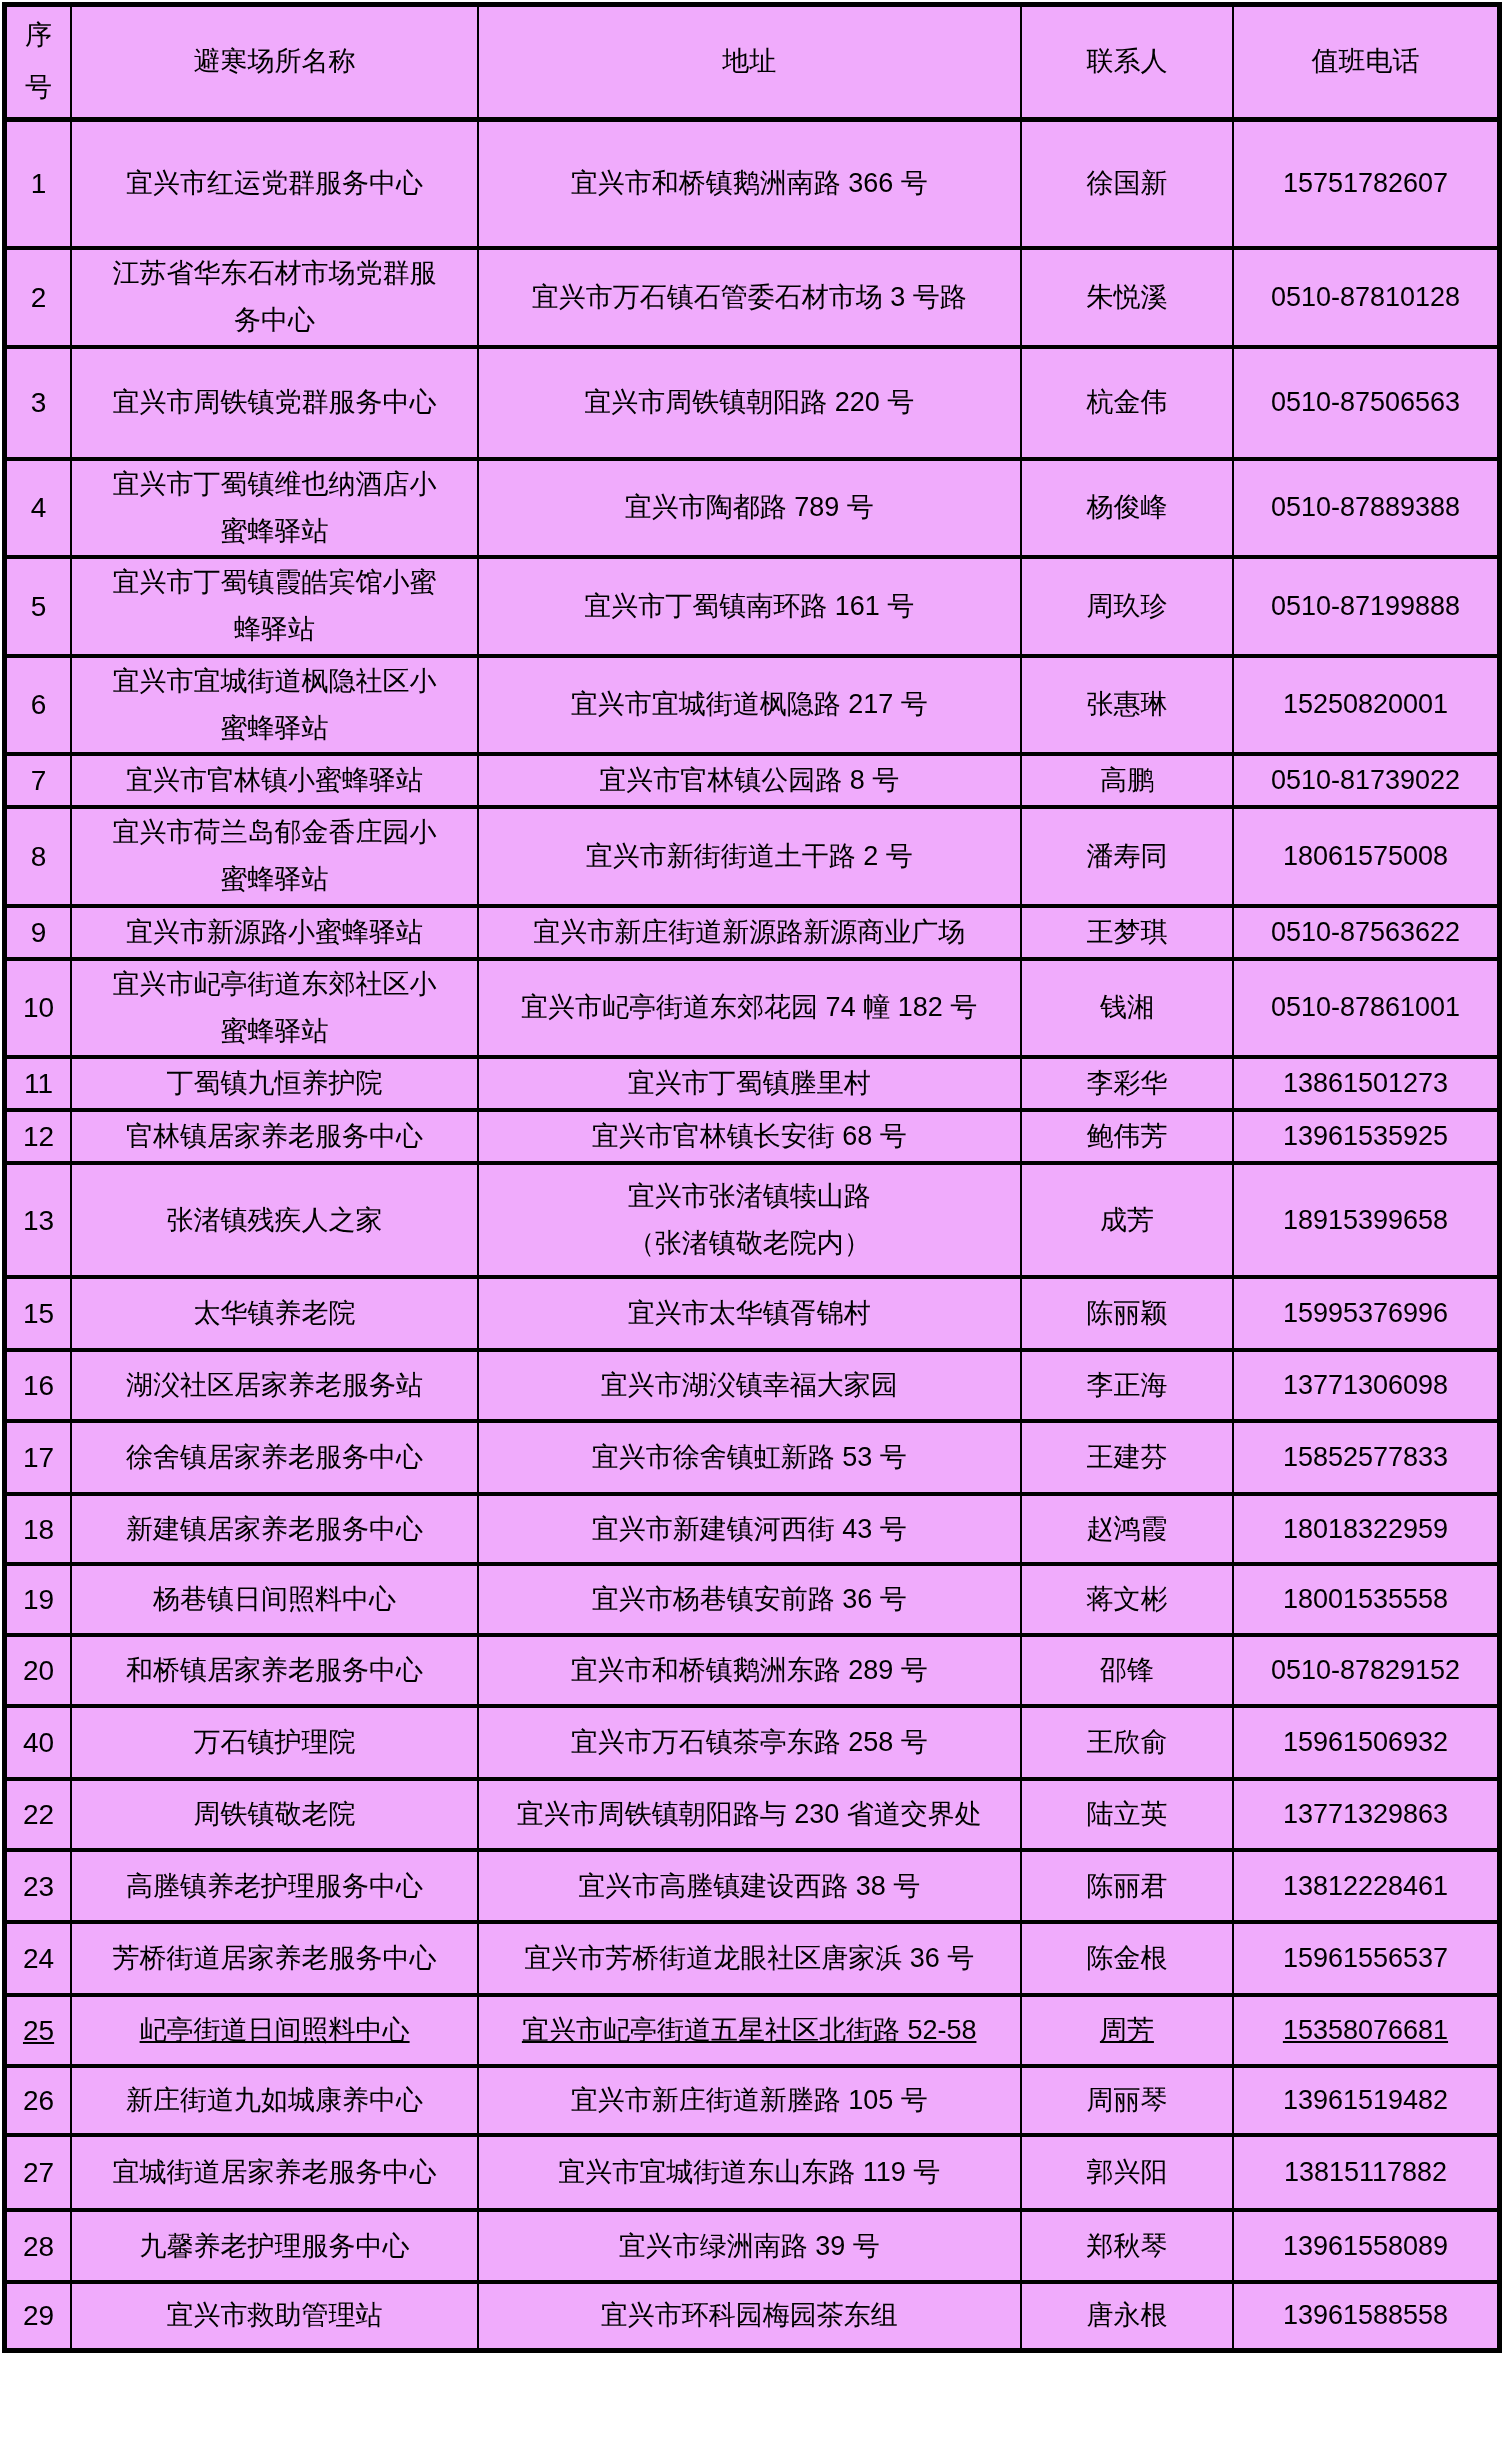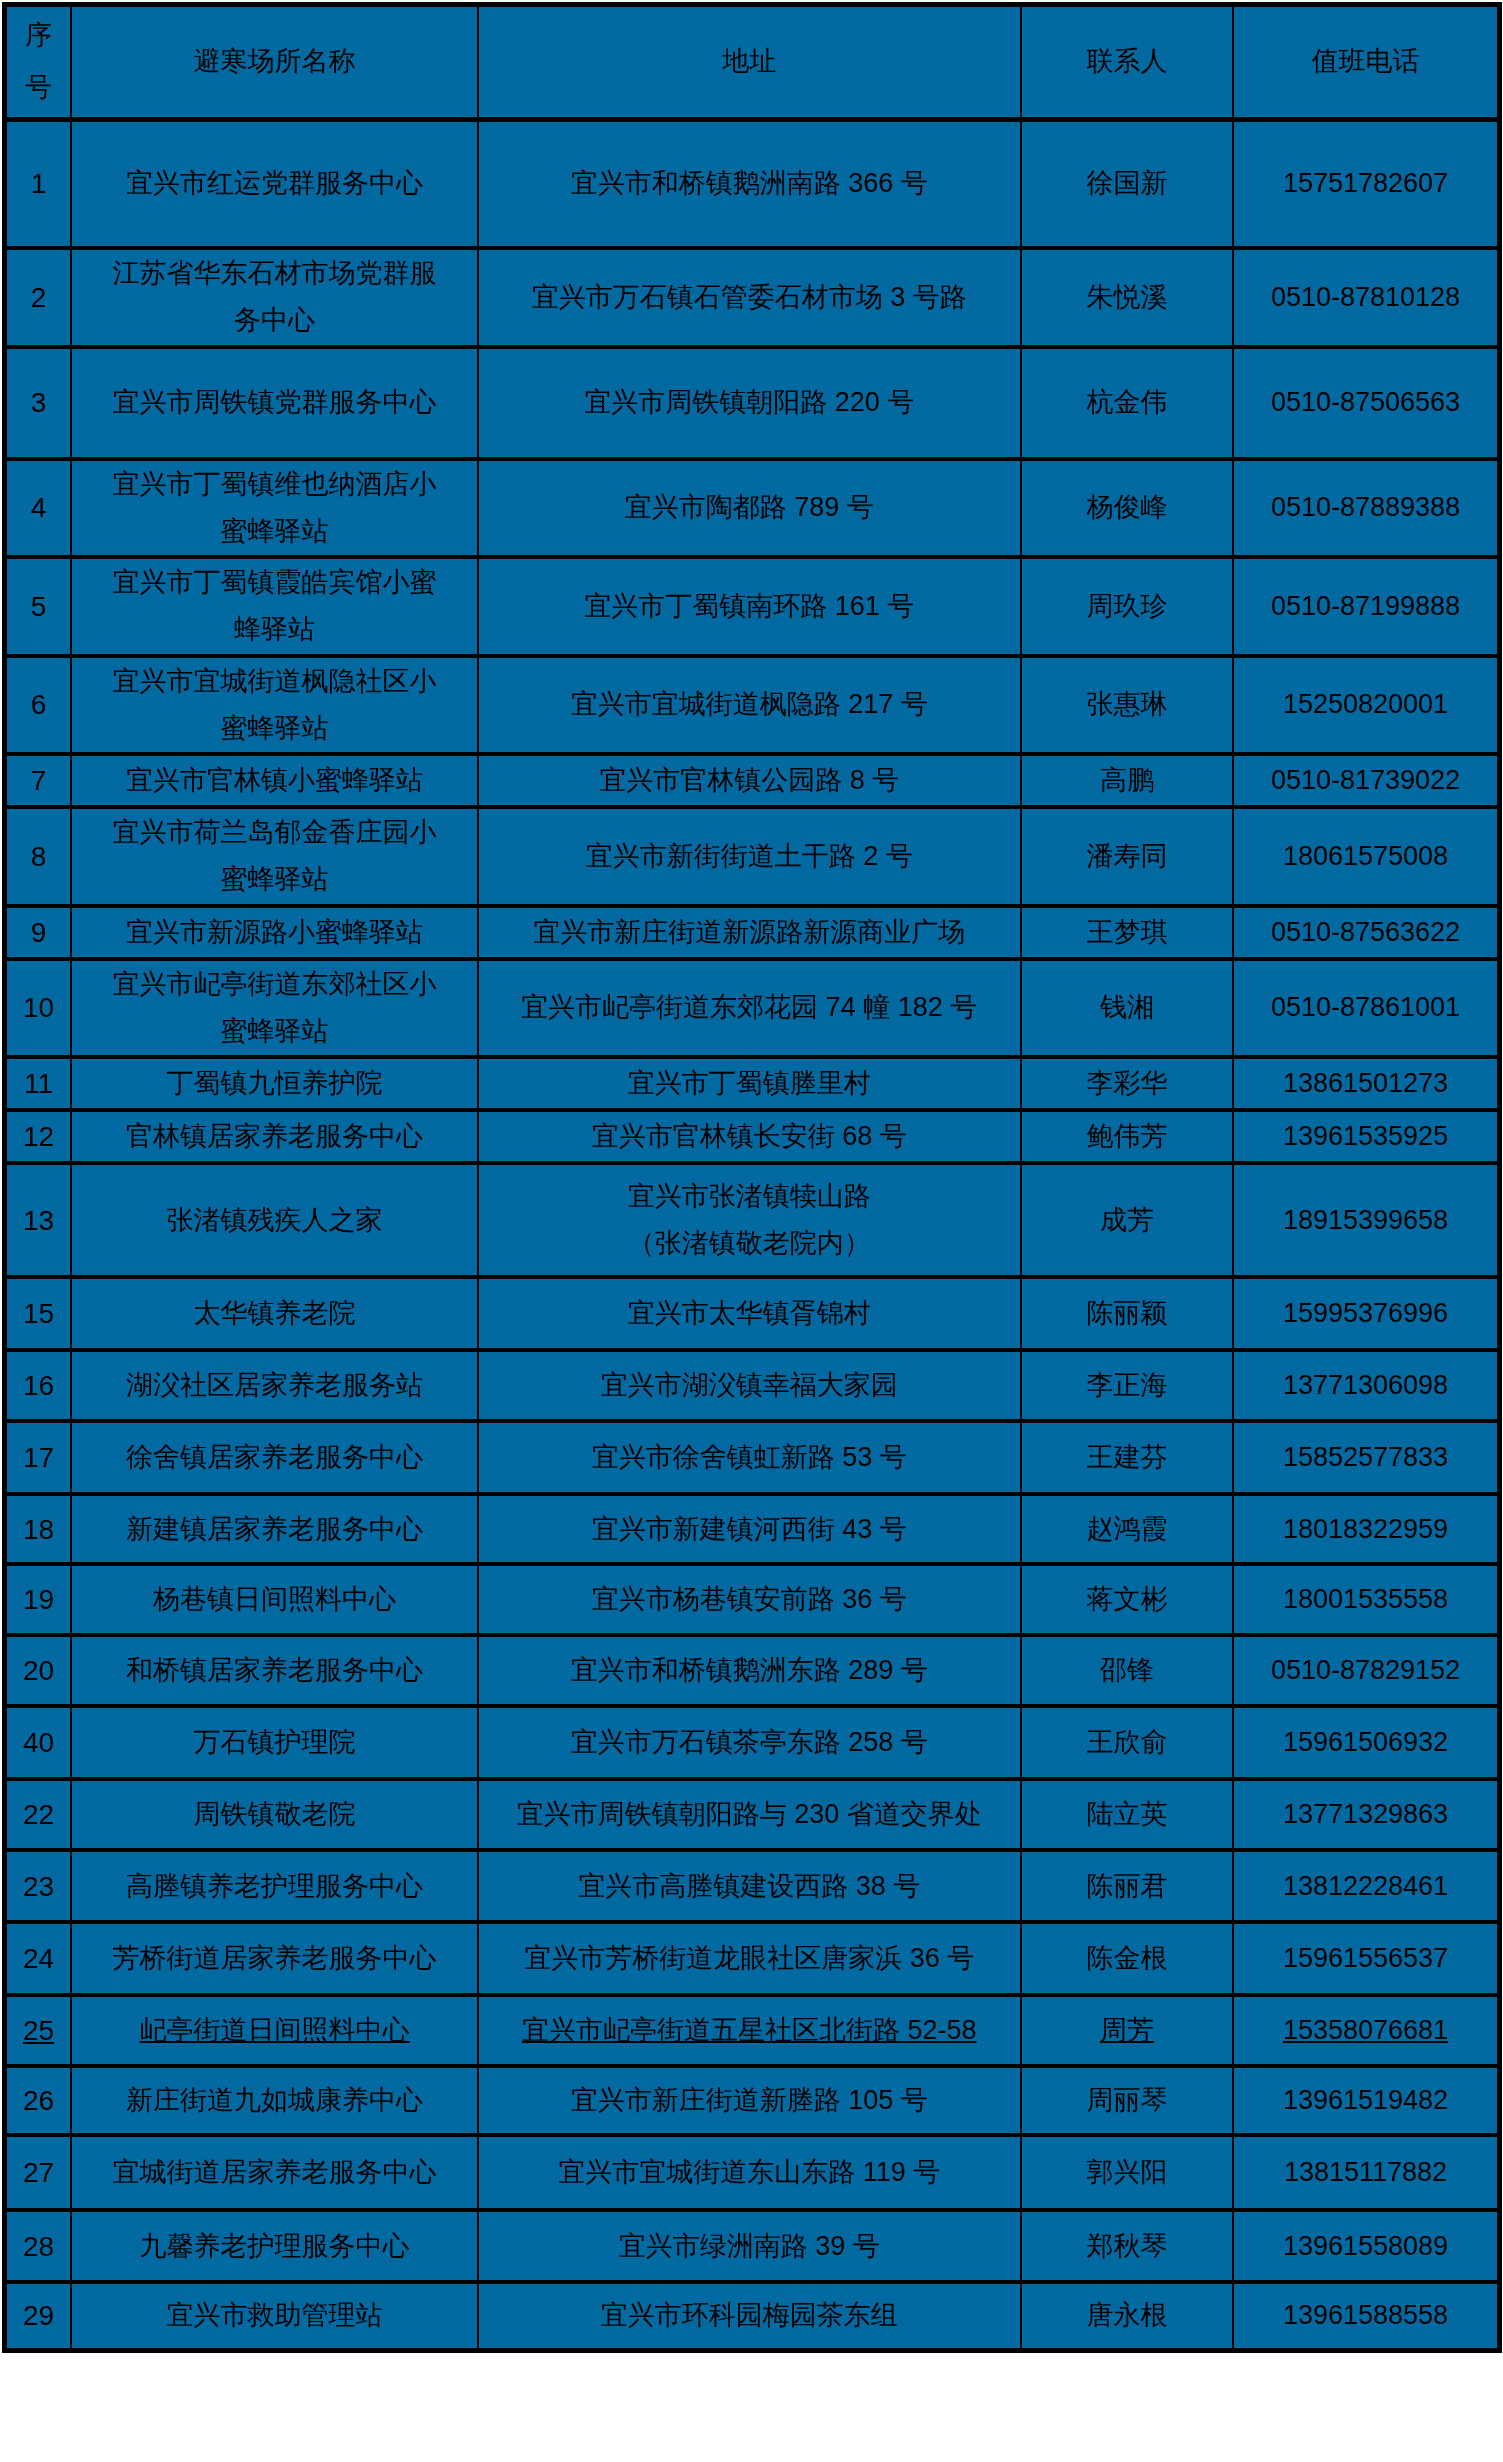--- a/index.html
+++ b/index.html
@@ -10,21 +10,21 @@
     height: 2462px;
     font-family: "Liberation Sans", "DejaVu Sans", sans-serif;
     color: #000000;
   }
   table.shelter-table {
     border-collapse: collapse;
     table-layout: fixed;
     width: 1500px;
     margin: 1.7px;
     border: 5.2px solid #000000;
-    background: #0369a1;
+    background: #f0abfc;
   }
   th, td {
     border-left: 2.3px solid #000000;
     border-right: 2.3px solid #000000;
     border-top: 4.6px solid #000000;
     border-bottom: 4.6px solid #000000;
     text-align: center;
     vertical-align: middle;
     font-size: 27px;
     line-height: 1.75;

